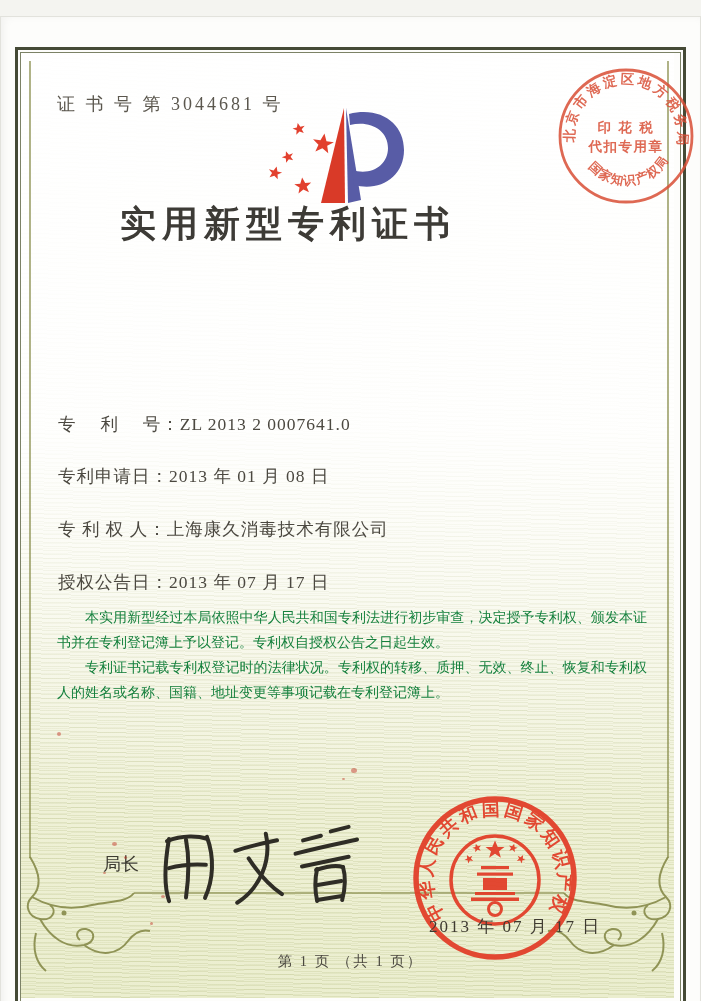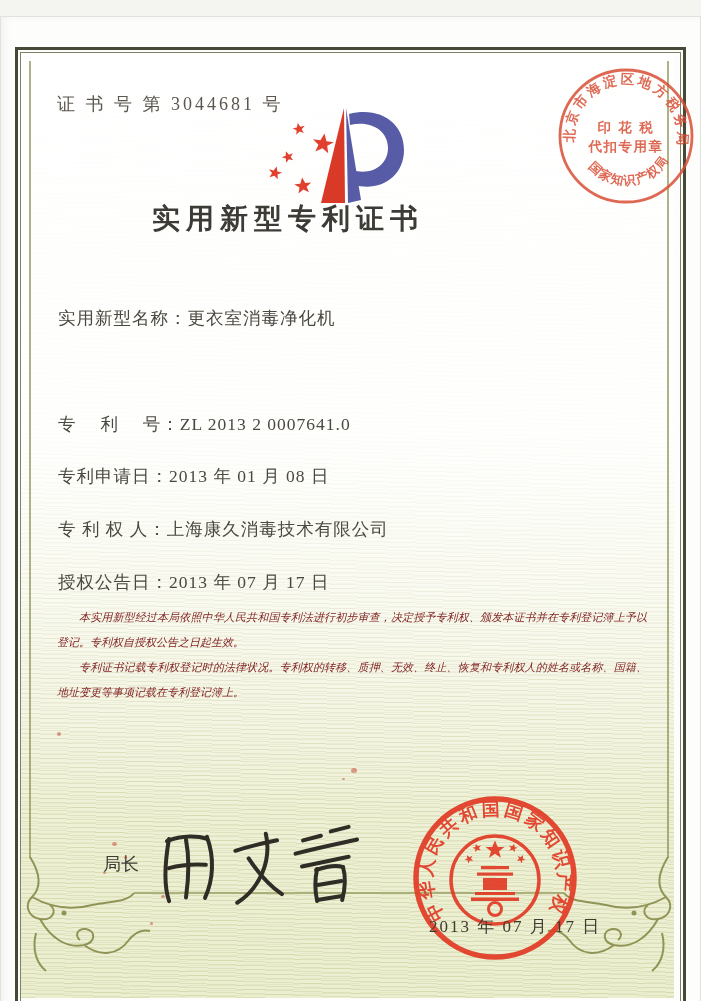--- a/index.html
+++ b/index.html
@@ -25,25 +25,25 @@
       linear-gradient(180deg, rgba(255,255,255,0.97) 0%, rgba(255,255,255,0.9) 40%, rgba(255,255,255,0.35) 62%, rgba(255,255,255,0) 80%),
       repeating-linear-gradient(2deg, rgba(160,170,100,0.20) 0 1px, rgba(0,0,0,0) 1px 4px),
       repeating-linear-gradient(-1deg, rgba(160,170,100,0.12) 0 1px, rgba(0,0,0,0) 1px 5px),
       linear-gradient(180deg,#fdfdf8 0%,#fbfbf0 40%,#f3f4e0 65%,#eef0d4 85%,#ebeecf 100%);
   }
   .ornaments{position:absolute;left:0;top:0;width:701px;height:1001px;z-index:2;pointer-events:none;}
   .content{position:absolute;left:0;top:0;width:701px;height:1001px;z-index:3;}
 
   .cert-number{position:absolute;left:57px;top:76px;font-size:18px;letter-spacing:3px;color:#5b574e;}
   .title{position:absolute;left:0;top:184px;width:576px;text-align:center;
-    font-size:28px;font-weight:600;letter-spacing:6px;color:#3d3b36;}
+    font-size:36px;font-weight:600;letter-spacing:6px;color:#3d3b36;}
   .field{position:absolute;left:58px;font-size:17.5px;color:#4b4840;letter-spacing:1px;white-space:nowrap;}
   .f0{top:290px}.f1{top:343px}.f2{top:396px}.f3{top:448px}.f4{top:501px}.f5{top:554px}
-  .body-text{position:absolute;left:57px;top:589px;width:590px;font-size:11px;
-    line-height:25px;color:#7f1d1d;text-align:justify;font-style:italic;}
+  .body-text{position:absolute;left:57px;top:589px;width:590px;font-size:14px;
+    line-height:25px;color:#15803d;text-align:justify;}
   .body-text p{margin:0;text-indent:2em;}
   .director{position:absolute;left:103px;top:836px;font-size:18px;color:#3d3b32;
     font-family:Liberation Serif, serif;}
   .signature{position:absolute;left:138px;top:792px;}
   .seal{position:absolute;left:405px;top:772px;opacity:0.93;}
   .seal-date{position:absolute;left:429px;top:899px;font-size:17px;letter-spacing:2px;color:#3e3a30;white-space:nowrap;}
   .tax-stamp{position:absolute;left:551px;top:45px;opacity:0.85;z-index:4;}
   .logo{position:absolute;left:268px;top:86px;}
   .footer{position:absolute;left:0;top:936px;width:701px;text-align:center;
     font-size:14.5px;letter-spacing:2px;color:#4b4840;}
@@ -96,23 +96,20 @@
         <path d="M0,-10 L2.9,-3.1 10,-3.1 4.2,1.2 6.2,8.1 0,4 -6.2,8.1 -4.2,1.2 -10,-3.1 -2.9,-3.1 Z" transform="translate(7,71) scale(0.68) rotate(14)"></path>
         <path d="M0,-10 L2.9,-3.1 10,-3.1 4.2,1.2 6.2,8.1 0,4 -6.2,8.1 -4.2,1.2 -10,-3.1 -2.9,-3.1 Z" transform="translate(35,84) scale(0.85) rotate(-6)"></path>
       </g>
       <path fill="#d93a28" d="M76,6 L53,101 L77,101 Z"></path>
       <path fill="#585ca6" d="M78,6 L80,101 L93,98 Z"></path>
       <path fill="#585ca6" d="M81,12 C113,4 136,22 136,48 C136,75 112,90 86,83 L84,68 C104,74 120,63 120,46 C120,28 102,18 82,23 Z"></path>
     </svg>
 
     <div class="title">实用新型专利证书</div>
 
-    <div class="field f0">
-      <span>实用新型名称：</span><span>更衣室消毒净化机</span>
-    </div>
     <div class="field f2">
       <span>专　 利　 号：</span><span>ZL 2013 2 0007641.0</span>
     </div>
     <div class="field f3">
       <span>专利申请日：</span><span>2013 年 01 月 08 日</span>
     </div>
     <div class="field f4">
       <span>专 利 权 人：</span><span>上海康久消毒技术有限公司</span>
     </div>
     <div class="field f5">
@@ -177,20 +174,21 @@
         <rect x="72" y="84.5" width="36" height="3.2"></rect>
         <rect x="78" y="90" width="24" height="12"></rect>
         <rect x="70" y="104" width="40" height="3"></rect>
         <rect x="66" y="109.5" width="48" height="3.5"></rect>
         <circle cx="90" cy="121" r="6.5" fill="none" stroke="#e23c26" stroke-width="3"></circle>
       </g>
     </svg>
 
     <div class="seal-date">2013 年 07 月 17 日</div>
 
+    <div class="footer">第 1 页 （共 1 页）</div>
   </div>
 
   <svg class="tax-stamp" width="150" height="150" viewBox="0 0 150 150">
     <defs>
       <path id="tax-top-arc" d="M 24 85 A 52 52 0 1 1 126 85" fill="none"></path>
       <path id="tax-bottom-arc" d="M 35 103 A 49 49 0 0 0 115 103" fill="none"></path>
     </defs>
     <circle cx="75" cy="75" r="66" fill="none" stroke="#d94f36" stroke-width="2.8"></circle>
     <text font-size="13.5" font-weight="bold" fill="#d94f36" letter-spacing="3" font-family="'Liberation Serif','DejaVu Serif',serif">
       <textPath href="#tax-top-arc" startOffset="2%">北京市海淀区地方税务局</textPath>

